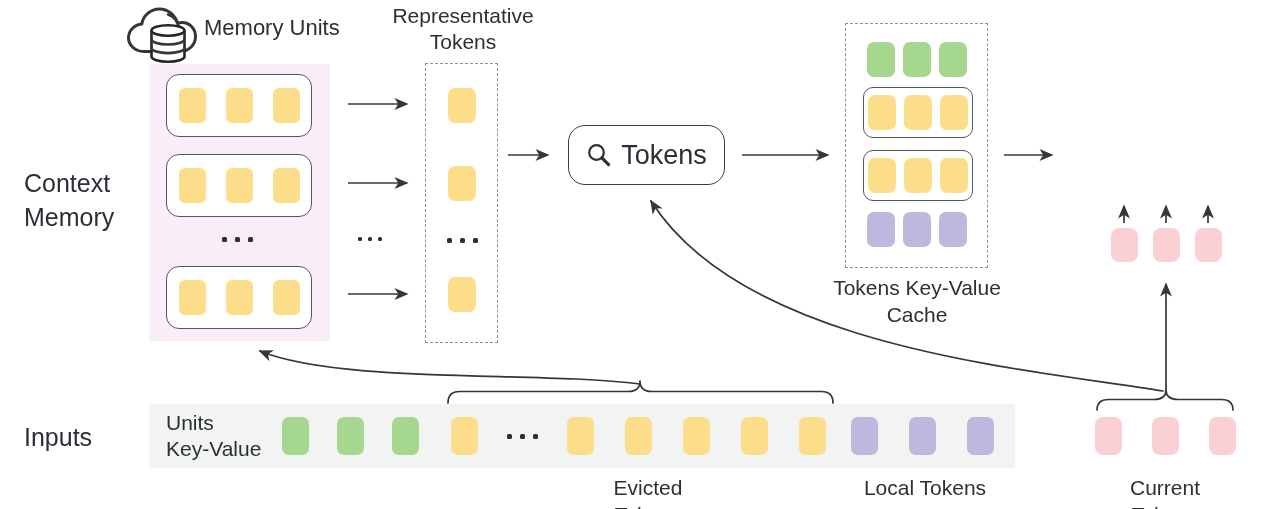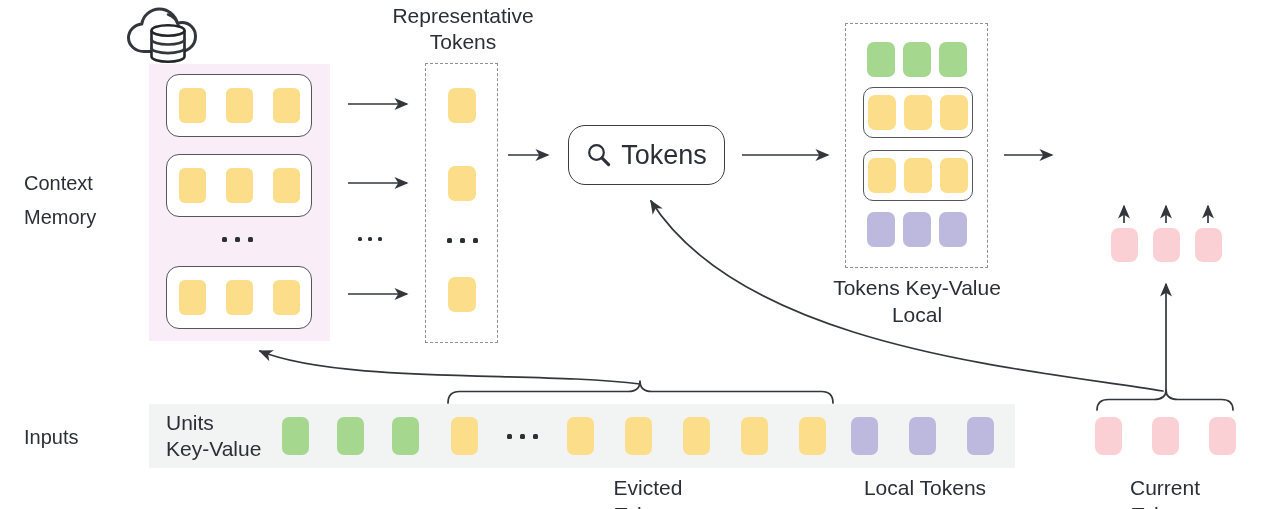--- a/index.html
+++ b/index.html
@@ -14,21 +14,21 @@
   
   .memory-panel{left:149px;top:64px;width:181px;height:277px;background:#f9eef7}
   .rep-box{left:425px;top:63px;width:73px;height:280px;border:1.6px dashed #8e9196;background:#fff}
   .cache-box{left:845px;top:23px;width:143px;height:245px;border:1.6px dashed #8e9196;background:#fff}
   .strip{left:149px;top:404px;width:866px;height:64px;background:#f2f4f3}
 
   
   .lbl{color:#2b2f36}
   .fs21{font-size:21px;line-height:27px}
   .fs22{font-size:22px;line-height:26px}
-  .fs25{font-size:20px;line-height:34px}
+  .fs25{font-size:25px;line-height:34px}
   .tc{text-align:center}
 
   
   .token{display:inline-block;flex:none}
   .memory-unit{position:absolute;left:166px;width:146px;height:63px;background:#fff;border:1.4px solid #53565c;border-radius:13px;display:flex;align-items:center;justify-content:center;gap:20px}
   .memory-unit .token{width:27px;height:35px;border-radius:6px}
   .rep-slot{position:absolute;left:448px;display:flex}
   .rep-slot .token{width:28px;height:35px;border-radius:7px}
   .cache-row{position:absolute;left:845px;width:143px;display:flex;justify-content:center;gap:8px}
   .cache-row .token{width:28px;height:35px;border-radius:7px}
@@ -166,31 +166,32 @@
       <span class="token" style="background: rgb(189, 184, 222);"></span>
       <span class="token" style="background: rgb(189, 184, 222);"></span>
       <span class="token" style="background: rgb(189, 184, 222);"></span>
     </div>
   <div class="current-group">
       <span class="token" style="background: rgb(251, 208, 212);"></span>
       <span class="token" style="background: rgb(251, 208, 212);"></span>
       <span class="token" style="background: rgb(251, 208, 212);"></span>
     </div>
 
+  <div class="abs lbl fs22" style="left:204px;top:15px">Memory Units</div>
   <div class="abs lbl fs21 tc" style="left:385px;top:3px;width:156px;line-height:26px">
     <div>Representative</div>
     <div>Tokens</div>
   </div>
   <div class="abs lbl fs25" style="left:24px;top:166px">
     <div>Context</div>
     <div>Memory</div>
   </div>
   <div class="abs lbl fs21 tc" style="left:822px;top:274px;width:190px">
     <div>Tokens Key-Value</div>
-    <div>Local</div>
+    <div>Cache</div>
   </div>
   <div class="abs lbl fs25" style="left:24px;top:420px">Inputs</div>
   <div class="abs lbl fs21" style="left:166px;top:410px;line-height:26px">
     <div>Units</div>
     <div>Key-Value</div>
   </div>
   <div class="abs lbl fs21 tc" style="left:578px;top:474px;width:140px">Evicted Tokens</div>
   <div class="abs lbl fs21 tc" style="left:855px;top:474px;width:140px">Local Tokens</div>
   <div class="abs lbl fs21 tc" style="left:1095px;top:474px;width:140px">Current Tokens</div>
 

